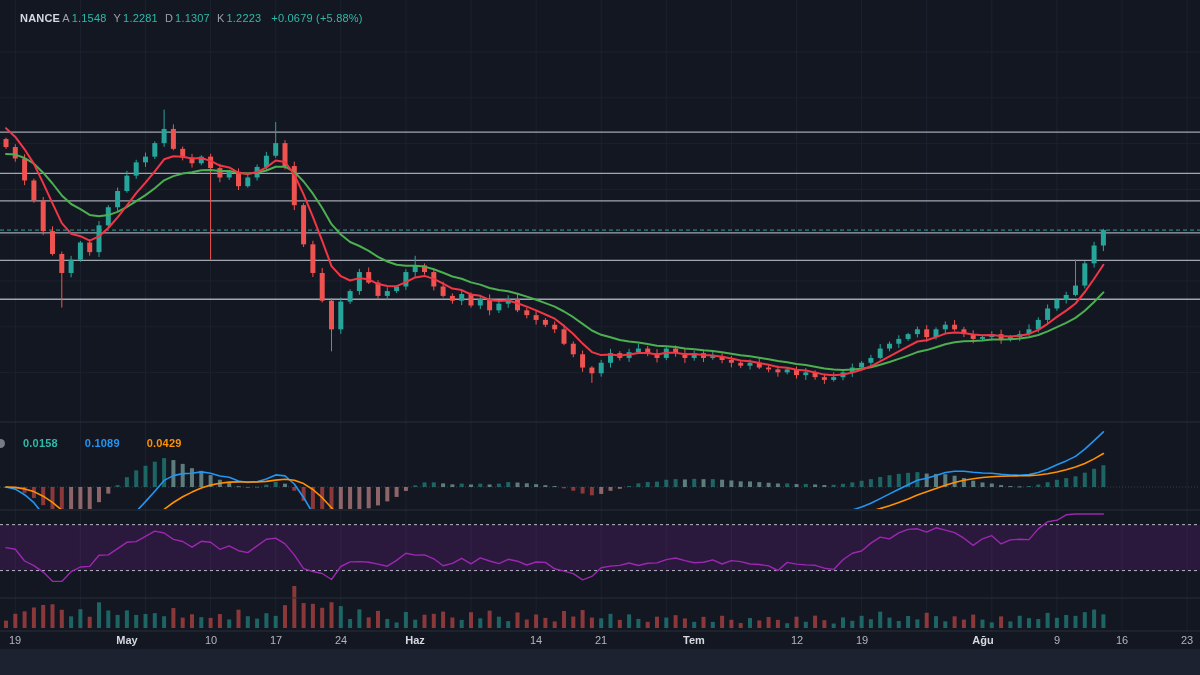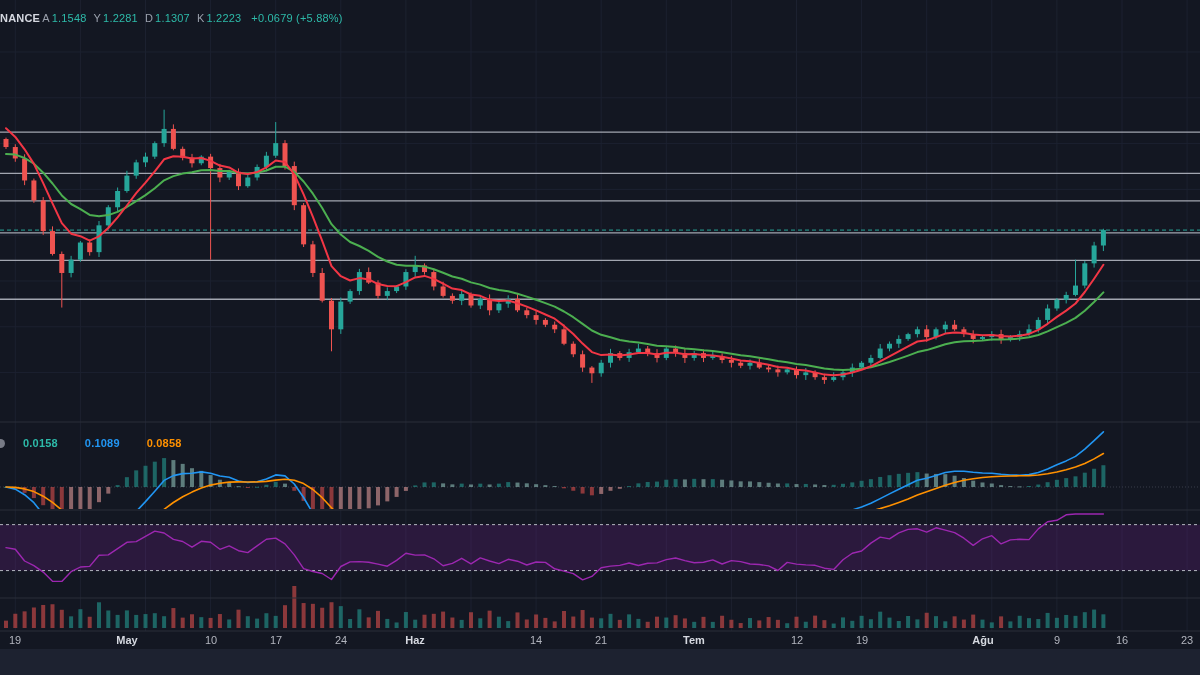--- a/index.html
+++ b/index.html
@@ -2,21 +2,21 @@
 <html><head>
 <meta charset="utf-8">
 <style>
   html,body{margin:0;padding:0;background:#131722;}
   body{width:1200px;height:675px;overflow:hidden;position:relative;
        font-family:"Liberation Sans",sans-serif;}
   .chart-root{position:absolute;inset:0;}
   svg#chart-svg{position:absolute;left:0;top:0;}
   .legend{position:absolute;left:0;font-size:11px;line-height:13px;white-space:nowrap;
           letter-spacing:.2px;}
-  .legend.main{top:12px;}
+  .legend.main{top:12px;padding-left:20px;}
   .legend.macd{top:437px;}
   .legend span{margin-right:2px;}
   .sym{color:#d5d8e0;font-weight:bold;margin-right:8px;}
   .ll{color:#9aa0ac;}
   .lv{color:#2dbaa9;margin-right:7px !important;}
   .chg{color:#2dbaa9;margin-left:3px;}
   .macd-val{margin-right:11px !important;font-weight:bold;padding-left:16px;}
   .mv-hist{color:#2dbaa9;}
   .mv-macd{color:#2196f3;}
   .mv-sig{color:#ff9100;}
@@ -592,17 +592,17 @@
         <text x="1122" y="644" text-anchor="middle" font-size="11" font-family="&quot;Liberation Sans&quot;,sans-serif" fill="#b2b5be" font-weight="normal">16</text>
         <text x="1187" y="644" text-anchor="middle" font-size="11" font-family="&quot;Liberation Sans&quot;,sans-serif" fill="#b2b5be" font-weight="normal">23</text>
       </g>
     </svg>
 
   <div class="legend main">
     <span class="sym">NANCE</span><span class="ll">A</span><span class="lv">1.1548</span><span class="ll">Y</span><span class="lv">1.2281</span><span class="ll">D</span><span class="lv">1.1307</span><span class="ll">K</span><span class="lv">1.2223</span><span class="chg">+0.0679 (+5.88%)</span>
   </div>
 
   <div class="legend macd">
-    <span class="eye-dot"></span><span class="macd-val mv-hist">0.0158</span><span class="macd-val mv-macd">0.1089</span><span class="macd-val mv-sig">0.0858</span>
+    <span class="eye-dot"></span><span class="macd-val mv-hist">0.0158</span><span class="macd-val mv-macd">0.1089</span><span class="macd-val mv-sig">0.0429</span>
   </div>
 
   <div class="bottom-strip"></div>
 </div>
 
 </body></html>

